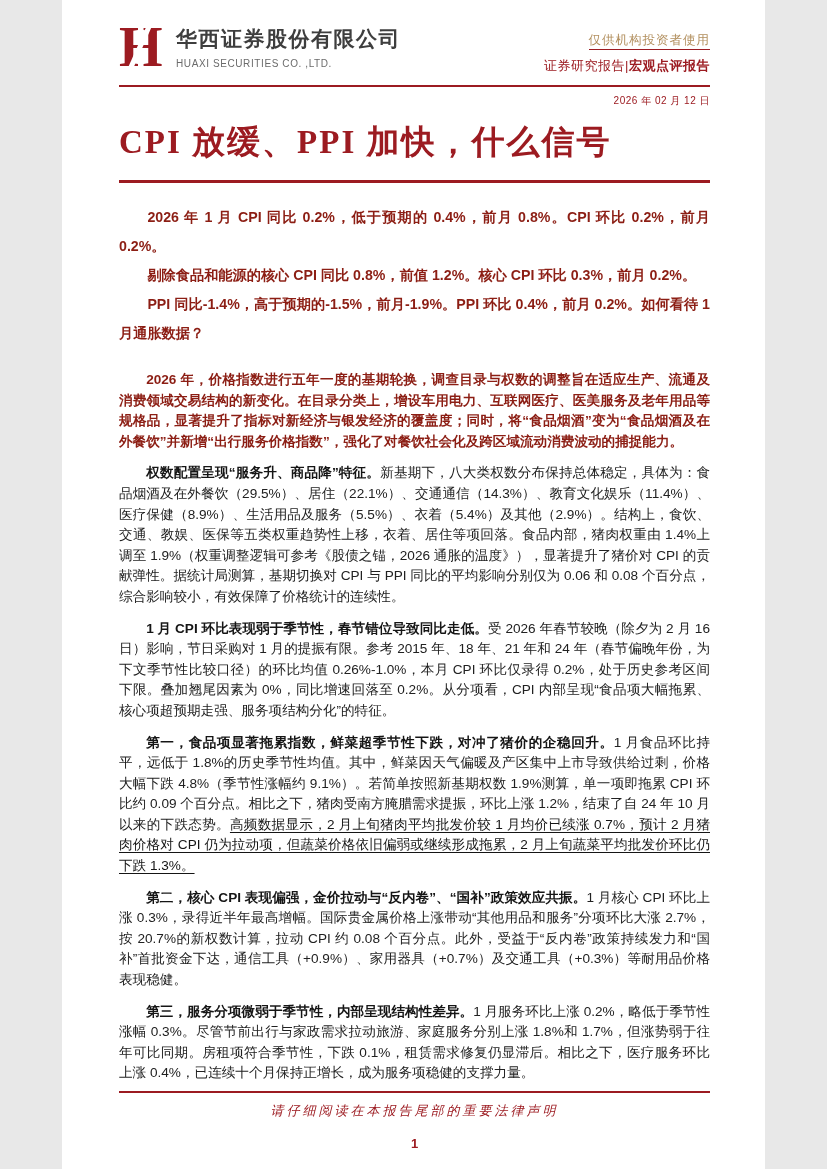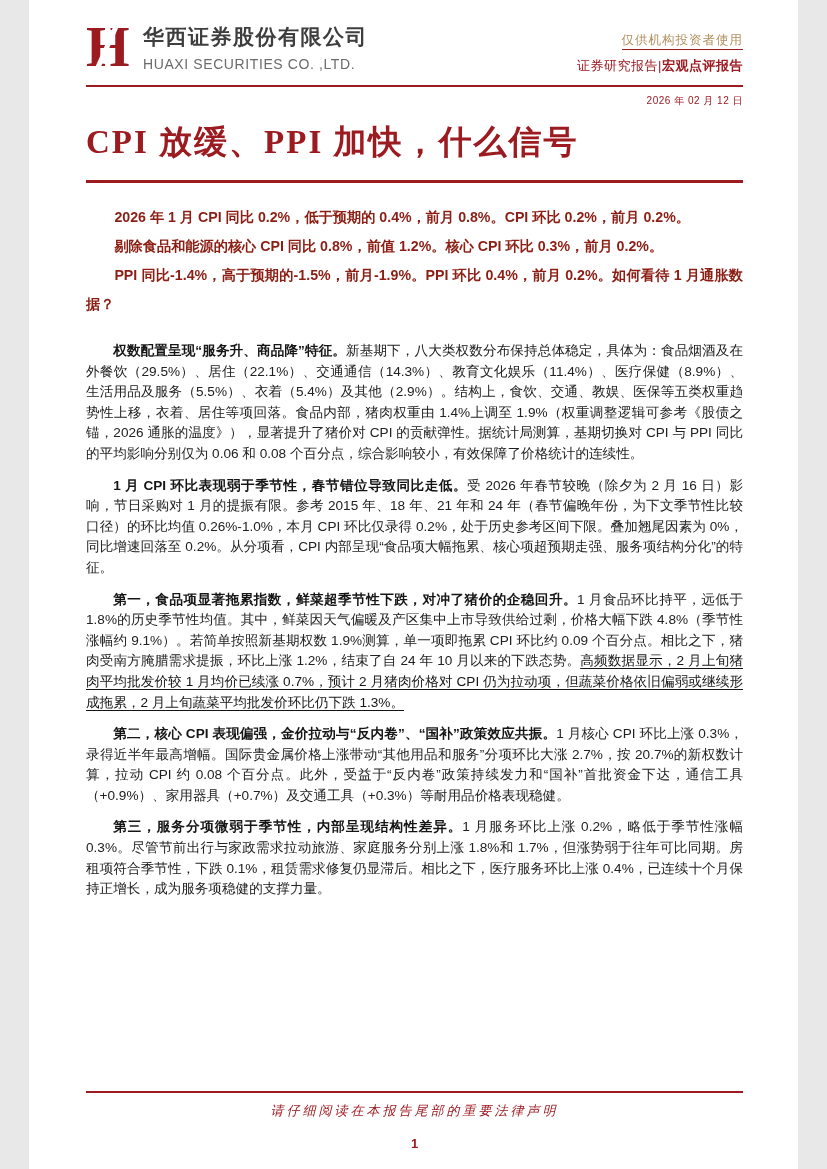--- a/index.html
+++ b/index.html
@@ -5,39 +5,39 @@
   :root{
     --maroon:#9C1B21;
     --textred:#8C1E14;
     --gold:#B28F5E;
     --body:#212121;
     --company:#3E3E3E;
   }
   *{margin:0;padding:0;box-sizing:border-box;}
   html,body{background:#e8e8e8;}
   .page{
-    position:relative;width:769px;height:1169px;margin:0 auto;background:#fff;
+    position:relative;width:703px;height:1169px;margin:0 auto;background:#fff;
     font-family:"Liberation Sans","DejaVu Sans",sans-serif;overflow:hidden;
   }
   .content{padding:22px 55px 0 57px;}
 
   
   .header{display:flex;justify-content:space-between;align-items:flex-start;}
   .header-left{display:flex;align-items:center;gap:11px;}
   .logo{
     position:relative;width:46px;height:50px;overflow:hidden;
     font-family:"Liberation Serif","DejaVu Serif",serif;font-weight:bold;
     font-size:56px;line-height:50px;color:var(--maroon);
   }
   .logo .slash{position:absolute;left:18px;top:-6px;width:5px;height:64px;background:#fff;transform:rotate(24deg);}
   .company-cn{
     font-family:"Liberation Serif","DejaVu Serif",serif;font-weight:bold;
     font-size:21px;color:var(--company);letter-spacing:1.5px;
   }
-  .company-en{font-size:14px;color:#6b6b6b;letter-spacing:.6px;margin-top:5px;}
+  .company-en{font-size:10px;color:#6b6b6b;letter-spacing:.6px;margin-top:5px;}
   .header-right{text-align:right;padding-top:8px;}
   .notice{
     display:inline-block;color:var(--gold);font-size:12.5px;letter-spacing:1px;
     font-family:"Liberation Serif","DejaVu Serif",serif;
     padding-bottom:0;border-bottom:1px solid var(--maroon);margin-bottom:7px;
   }
   .report-type{color:var(--maroon);font-size:13px;letter-spacing:.5px;}
   .report-type .rt-right{font-weight:bold;}
   .rule{background:var(--maroon);}
   .rule-header{height:2px;margin-top:10px;}
@@ -113,20 +113,21 @@
 
     <div class="rule rule-title"></div>
 
     <section class="summary" id="summary">
         <p class="para"><span class="seg-bold-red">2026 年 1 月 CPI 同比 0.2%，低于预期的 0.4%，前月 0.8%。CPI 环比 0.2%，前月 0.2%。</span></p>
         <p class="para"><span class="seg-bold-red">剔除食品和能源的核心 CPI 同比 0.8%，前值 1.2%。核心 CPI 环比 0.3%，前月 0.2%。</span></p>
         <p class="para"><span class="seg-bold-red">PPI 同比-1.4%，高于预期的-1.5%，前月-1.9%。PPI 环比 0.4%，前月 0.2%。如何看待 1 月通胀数据？</span></p>
       </section>
 
     <section class="body-wrap" id="body">
+        <p class="para"><span class="seg-bold-red">2026 年，价格指数进行五年一度的基期轮换，调查目录与权数的调整旨在适应生产、流通及消费领域交易结构的新变化。在目录分类上，增设车用电力、互联网医疗、医美服务及老年用品等规格品，显著提升了指标对新经济与银发经济的覆盖度；同时，将“食品烟酒”变为“食品烟酒及在外餐饮”并新增“出行服务价格指数”，强化了对餐饮社会化及跨区域流动消费波动的捕捉能力。</span></p>
         <p class="para"><span class="seg-bold">权数配置呈现“服务升、商品降”特征。</span><span class="seg-normal">新基期下，八大类权数分布保持总体稳定，具体为：食品烟酒及在外餐饮（29.5%）、居住（22.1%）、交通通信（14.3%）、教育文化娱乐（11.4%）、医疗保健（8.9%）、生活用品及服务（5.5%）、衣着（5.4%）及其他（2.9%）。结构上，食饮、交通、教娱、医保等五类权重趋势性上移，衣着、居住等项回落。食品内部，猪肉权重由 1.4%上调至 1.9%（权重调整逻辑可参考《股债之锚，2026 通胀的温度》），显著提升了猪价对 CPI 的贡献弹性。据统计局测算，基期切换对 CPI 与 PPI 同比的平均影响分别仅为 0.06 和 0.08 个百分点，综合影响较小，有效保障了价格统计的连续性。</span></p>
         <p class="para gap-before"><span class="seg-bold">1 月 CPI 环比表现弱于季节性，春节错位导致同比走低。</span><span class="seg-normal">受 2026 年春节较晚（除夕为 2 月 16 日）影响，节日采购对 1 月的提振有限。参考 2015 年、18 年、21 年和 24 年（春节偏晚年份，为下文季节性比较口径）的环比均值 0.26%-1.0%，本月 CPI 环比仅录得 0.2%，处于历史参考区间下限。叠加翘尾因素为 0%，同比增速回落至 0.2%。从分项看，CPI 内部呈现“食品项大幅拖累、核心项超预期走强、服务项结构分化”的特征。</span></p>
         <p class="para"><span class="seg-bold">第一，食品项显著拖累指数，鲜菜超季节性下跌，对冲了猪价的企稳回升。</span><span class="seg-normal">1 月食品环比持平，远低于 1.8%的历史季节性均值。其中，鲜菜因天气偏暖及产区集中上市导致供给过剩，价格大幅下跌 4.8%（季节性涨幅约 9.1%）。若简单按照新基期权数 1.9%测算，单一项即拖累 CPI 环比约 0.09 个百分点。相比之下，猪肉受南方腌腊需求提振，环比上涨 1.2%，结束了自 24 年 10 月以来的下跌态势。</span><span class="seg-underline">高频数据显示，2 月上旬猪肉平均批发价较 1 月均价已续涨 0.7%，预计 2 月猪肉价格对 CPI 仍为拉动项，但蔬菜价格依旧偏弱或继续形成拖累，2 月上旬蔬菜平均批发价环比仍下跌 1.3%。</span></p>
         <p class="para"><span class="seg-bold">第二，核心 CPI 表现偏强，金价拉动与“反内卷”、“国补”政策效应共振。</span><span class="seg-normal">1 月核心 CPI 环比上涨 0.3%，录得近半年最高增幅。国际贵金属价格上涨带动“其他用品和服务”分项环比大涨 2.7%，按 20.7%的新权数计算，拉动 CPI 约 0.08 个百分点。此外，受益于“反内卷”政策持续发力和“国补”首批资金下达，通信工具（+0.9%）、家用器具（+0.7%）及交通工具（+0.3%）等耐用品价格表现稳健。</span></p>
         <p class="para"><span class="seg-bold">第三，服务分项微弱于季节性，内部呈现结构性差异。</span><span class="seg-normal">1 月服务环比上涨 0.2%，略低于季节性涨幅 0.3%。尽管节前出行与家政需求拉动旅游、家庭服务分别上涨 1.8%和 1.7%，但涨势弱于往年可比同期。房租项符合季节性，下跌 0.1%，租赁需求修复仍显滞后。相比之下，医疗服务环比上涨 0.4%，已连续十个月保持正增长，成为服务项稳健的支撑力量。</span></p>
       </section>
 
   </div>
 
   <footer class="footer">

